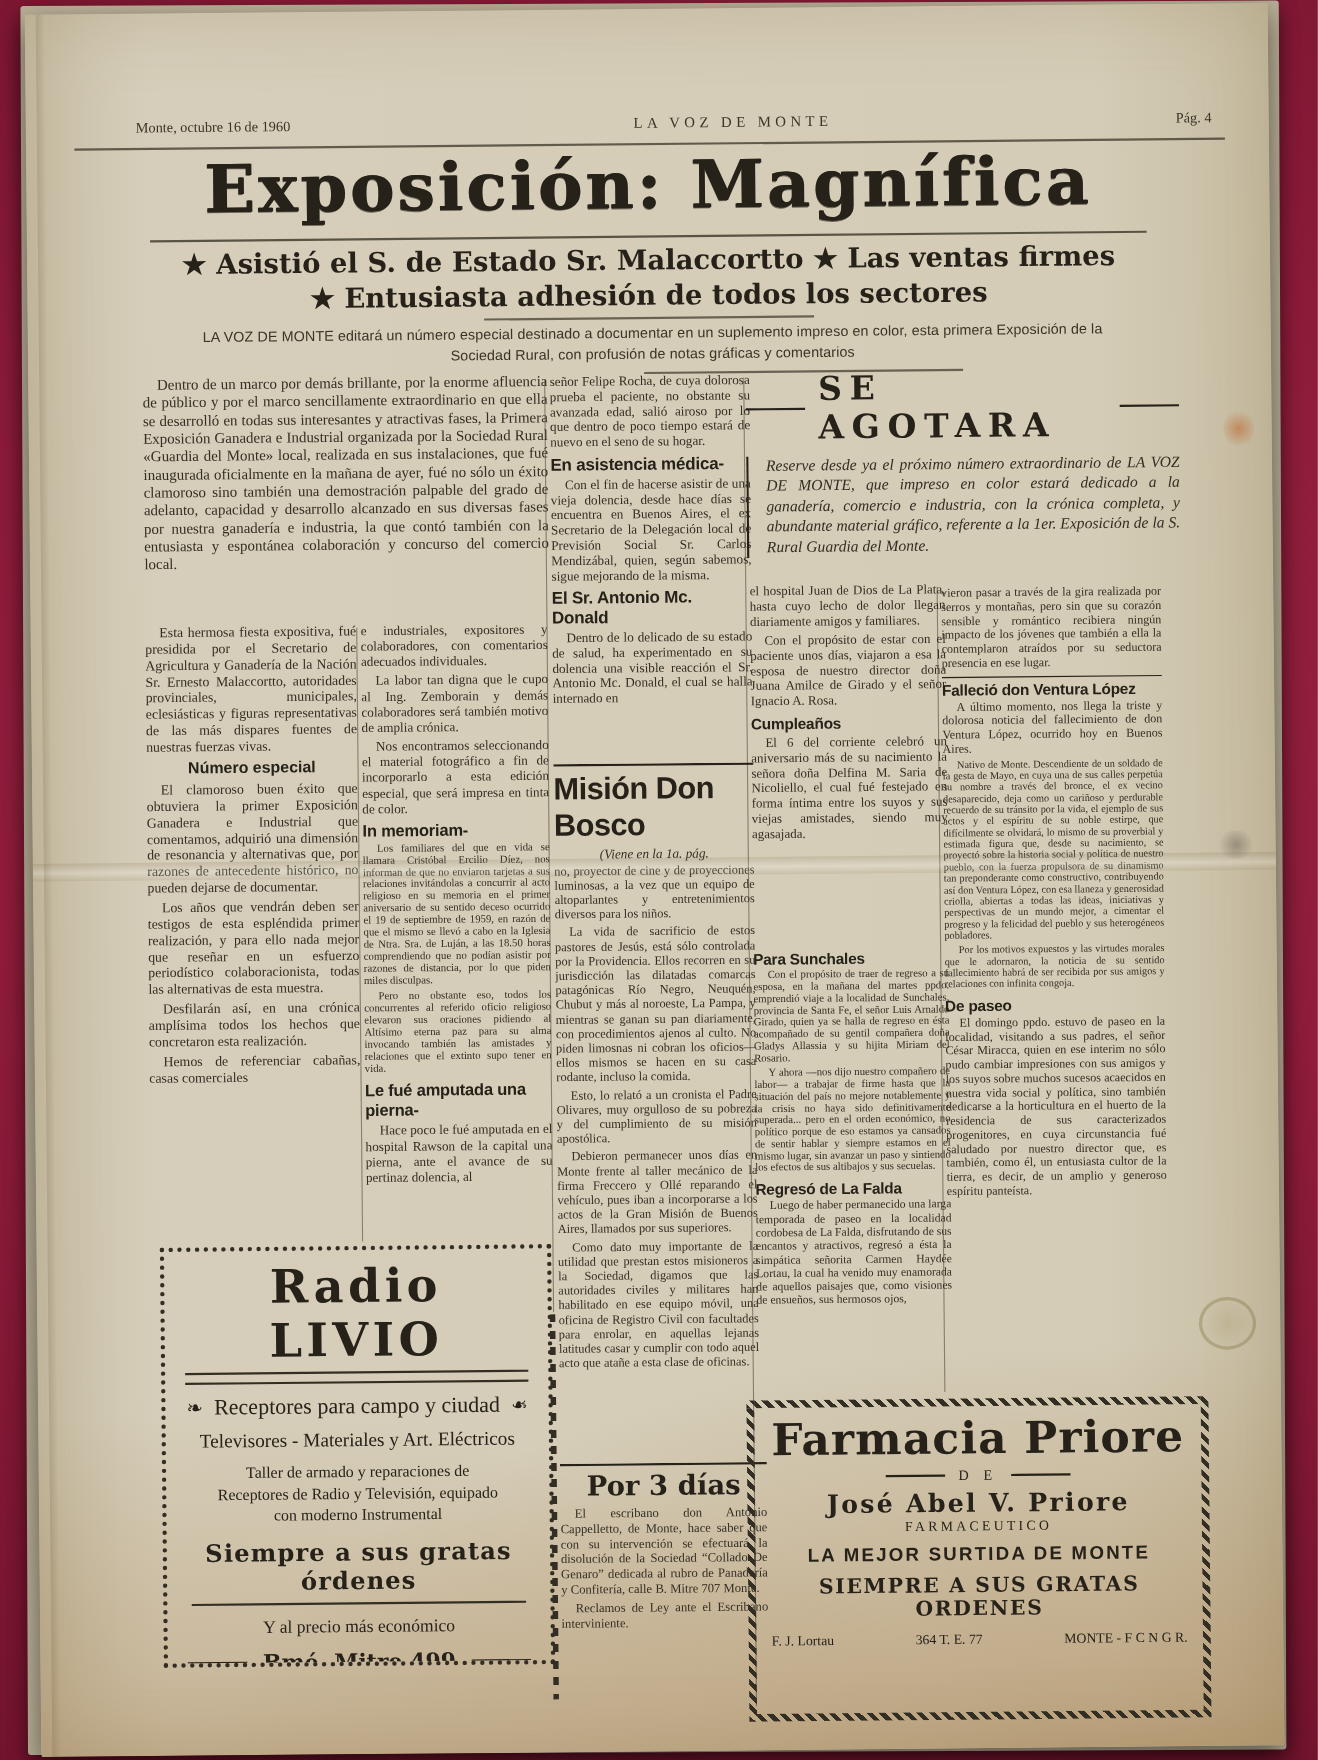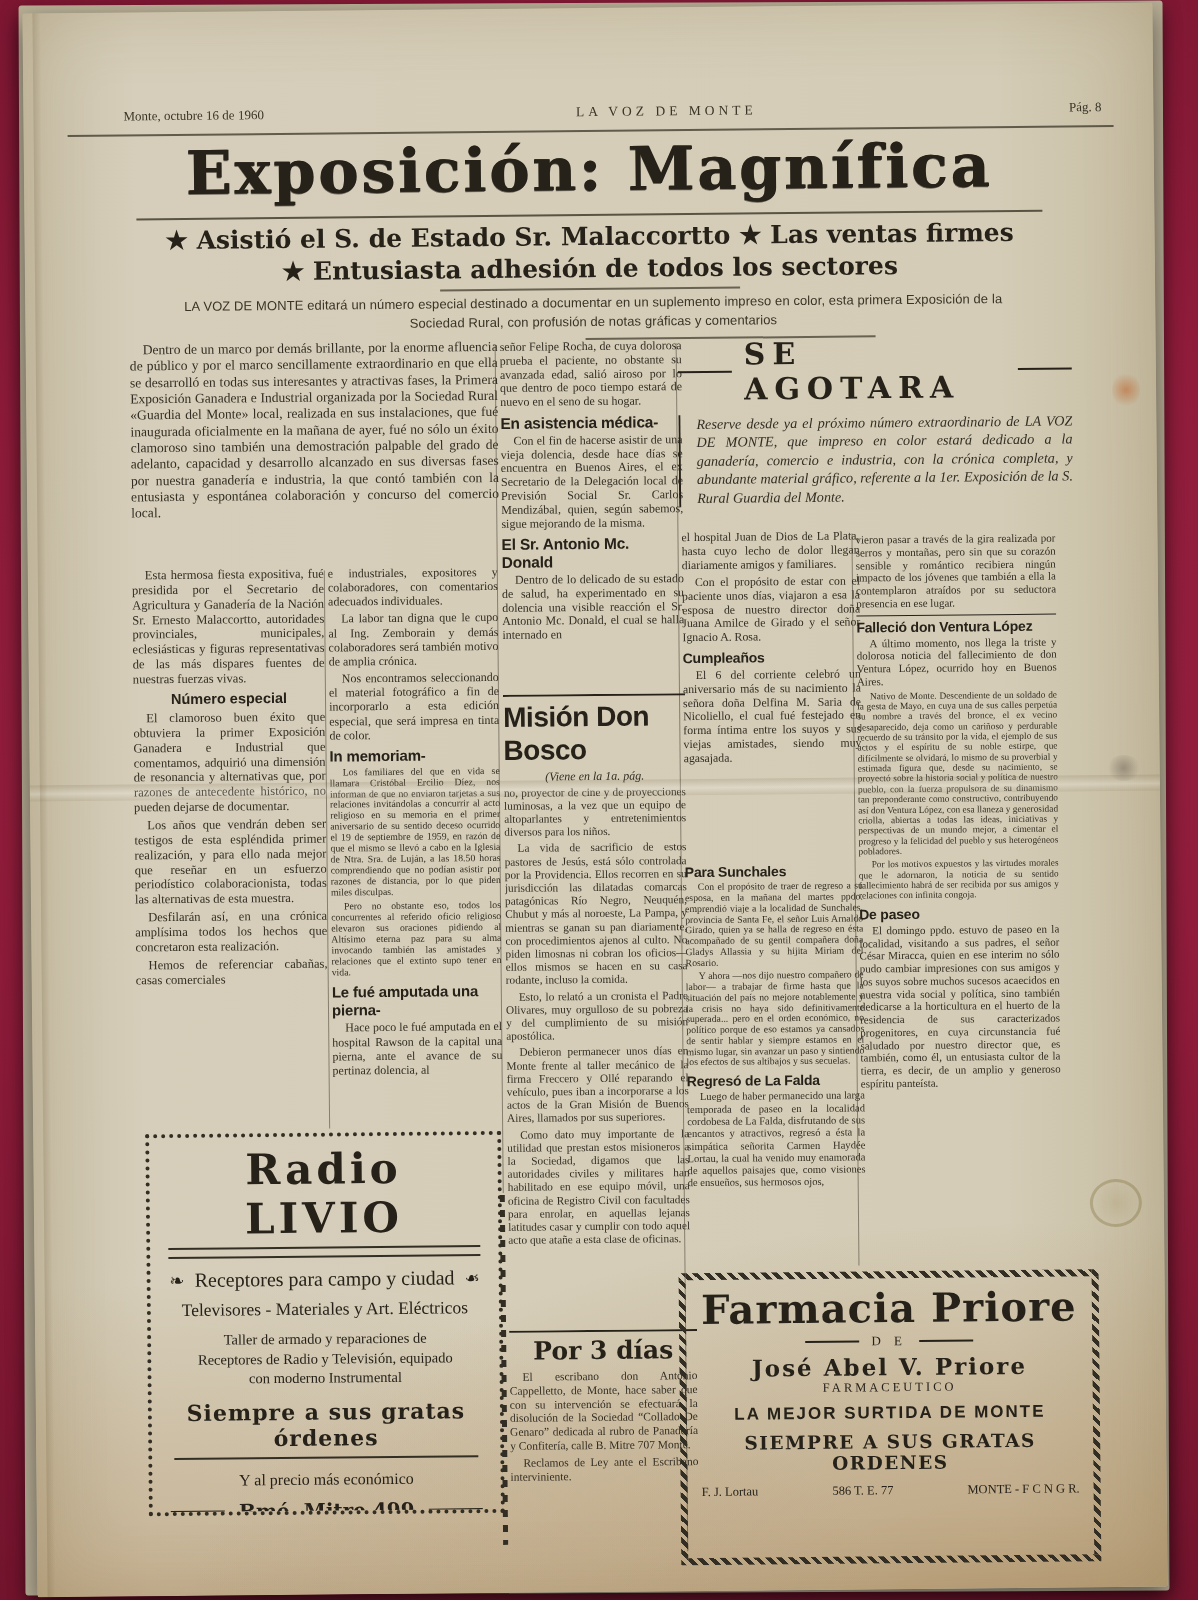--- a/index.html
+++ b/index.html
@@ -127,21 +127,21 @@
 </head>
 <body>
 
 <div class="under"></div>
 
 <div class="paper">
 
   <div class="ph-header">
     <span>Monte, octubre 16 de 1960</span>
     <span class="masthead">LA VOZ DE MONTE</span>
-    <span>Pág. 8</span>
+    <span>Pág. 4</span>
   </div>
   <div class="header-rule"></div>
 
   <h1 class="headline">Exposición: Magnífica</h1>
   <div class="h1-rule"></div>
   <div class="subhead s1">★ Asistió el S. de Estado Sr. Malaccortto  ★ Las ventas firmes</div>
   <div class="subhead s2">★ Entusiasta adhesión de todos los sectores</div>
   <div class="sub-rule"></div>
   <p class="lead">LA VOZ DE MONTE editará un número especial destinado a documentar en un suplemento impreso en color, esta primera Exposición de la Sociedad Rural, con profusión de notas gráficas y comentarios</p>
   <div class="lead-rule"></div>
@@ -260,21 +260,21 @@
       <span class="dashline"></span>
       <span>D E</span>
       <span class="dashline"></span>
     </div>
     <div class="af-owner">José Abel V. Priore</div>
     <div class="af-role">FARMACEUTICO</div>
     <div class="af-line1">LA MEJOR SURTIDA DE MONTE</div>
     <div class="af-line2">SIEMPRE A SUS GRATAS ORDENES</div>
     <div class="af-footer">
       <span>F. J. Lortau</span>
-      <span>586 T. E. 77</span>
+      <span>364 T. E. 77</span>
       <span>MONTE - F C N G R.</span>
     </div>
   </div>
 
   <div class="fold"></div>
   <div class="crease-left"></div>
   <div class="stain1"></div>
   <div class="stain2"></div>
   <div class="stain3"></div>
 

